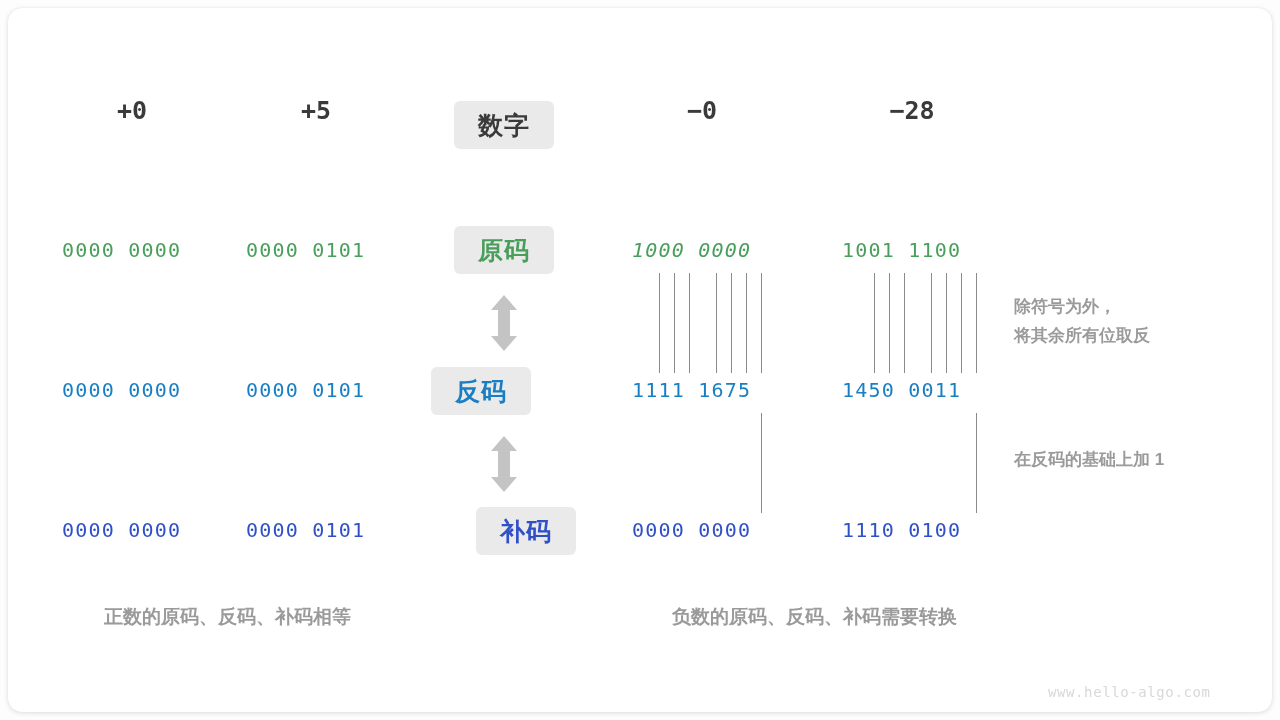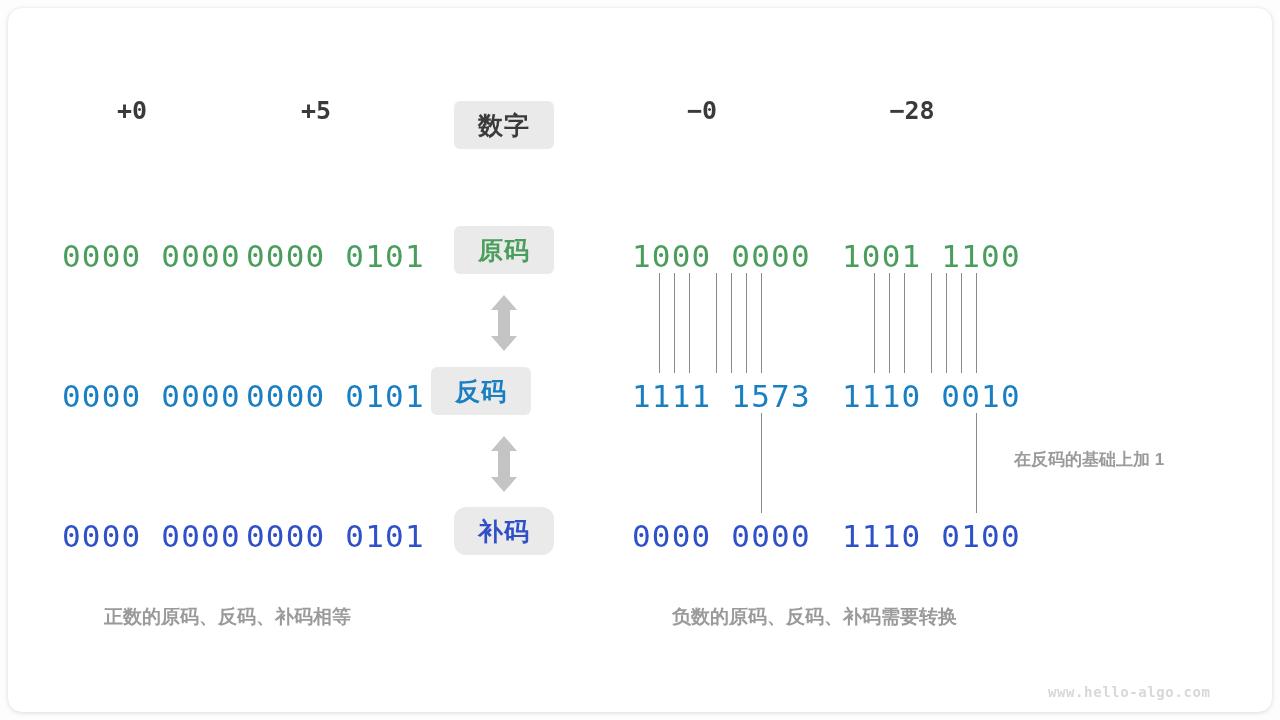--- a/index.html
+++ b/index.html
@@ -46,24 +46,24 @@
     width: 100px;
   }
   .badge-dark  { color: #3a3a3a; margin-top: 13px; }
   .badge-green { color: #4a9e5c; }
   .badge-blue  { color: #1a7fc2; }
   .badge-navy  { color: #3050c8; }
 
   
   .bits {
     font-family: "DejaVu Sans Mono", monospace;
-    font-size: 31px;
+    font-size: 20px;
     letter-spacing: 1.2px;
     white-space: pre;
-    text-align: center;
+    text-align: left;
   }
   .c-green { color: #4a9e5c; }
   .c-blue  { color: #1a7fc2; }
   .c-navy  { color: #3050c8; }
 
   
   .vline {
     width: 1px;
     background: #8a8a8a;
   }
@@ -108,21 +108,21 @@
   <div class="abs colnum" style="left:624px; top:88px; width:140px;">−0</div>
 
   <div class="abs colnum" style="left:834px; top:88px; width:140px;">−28</div>
 
   <div class="abs bits c-green" style="left:54px; top:230px; width:140px;">0000 0000</div>
 
   <div class="abs bits c-green" style="left:238px; top:230px; width:140px;">0000 0101</div>
 
   <div class="abs badge badge-green" style="left:446px; top:218px;">原码</div>
 
-  <div class="abs bits c-green" style="left:624px; top:230px; width:140px;">1000 0000</div>
+  <div class="abs bits c-green" style="left:624px; top:230px; width:140px;font-style:italic;">1000 0000</div>
 
   <div class="abs bits c-green" style="left:834px; top:230px; width:140px;">1001 1100</div>
 
   <div class="abs vline" style="left:651px; top:265px; height:100px;"></div>
   <div class="abs vline" style="left:666px; top:265px; height:100px;"></div>
   <div class="abs vline" style="left:681px; top:265px; height:100px;"></div>
   <div class="abs vline" style="left:708px; top:265px; height:100px;"></div>
   <div class="abs vline" style="left:723px; top:265px; height:100px;"></div>
   <div class="abs vline" style="left:738px; top:265px; height:100px;"></div>
   <div class="abs vline" style="left:753px; top:265px; height:100px;"></div>
@@ -134,51 +134,53 @@
   <div class="abs vline" style="left:938px; top:265px; height:100px;"></div>
   <div class="abs vline" style="left:953px; top:265px; height:100px;"></div>
   <div class="abs vline" style="left:968px; top:265px; height:100px;"></div>
 
   <div class="abs" style="left:479px; top:287px;">
     <svg class="dblarrow" viewBox="0 0 34 56" xmlns="http://www.w3.org/2000/svg">
       <polygon points="17,0 30,15 23,15 23,41 30,41 17,56 4,41 11,41 11,15 4,15" fill="#c4c4c4"></polygon>
     </svg>
   </div>
 
+  <div class="abs note" style="left:1006px; top:284px; width:230px;">除符号为外，
+将其余所有位取反</div>
 
   <div class="abs bits c-blue" style="left:54px; top:370px; width:140px;">0000 0000</div>
 
   <div class="abs bits c-blue" style="left:238px; top:370px; width:140px;">0000 0101</div>
 
   <div class="abs badge badge-blue" style="left:423px; top:359px;">反码</div>
 
-  <div class="abs bits c-blue" style="left:624px; top:370px; width:140px;">1111 1573</div>
+  <div class="abs bits c-blue" style="left:624px; top:370px; width:140px;">1111 1675</div>
 
-  <div class="abs bits c-blue" style="left:834px; top:370px; width:140px;">1110 0010</div>
+  <div class="abs bits c-blue" style="left:834px; top:370px; width:140px;">1450 0011</div>
 
   <div class="abs vline" style="left:753px; top:405px; height:100px;"></div>
   <div class="abs vline" style="left:968px; top:405px; height:100px;"></div>
 
   <div class="abs" style="left:479px; top:428px;">
     <svg class="dblarrow" viewBox="0 0 34 56" xmlns="http://www.w3.org/2000/svg">
       <polygon points="17,0 30,15 23,15 23,41 30,41 17,56 4,41 11,41 11,15 4,15" fill="#c4c4c4"></polygon>
     </svg>
   </div>
 
   <div class="abs note" style="left:1006px; top:437px; width:240px;">在反码的基础上加 1</div>
 
   <div class="abs bits c-navy" style="left:54px; top:510px; width:140px;">0000 0000</div>
 
   <div class="abs bits c-navy" style="left:238px; top:510px; width:140px;">0000 0101</div>
 
-  <div class="abs badge badge-navy" style="left:446px; top:499px;border-radius:12px;">补码</div>
+  <div class="abs badge badge-navy" style="left:468px; top:499px;">补码</div>
 
   <div class="abs bits c-navy" style="left:624px; top:510px; width:140px;">0000 0000</div>
 
   <div class="abs bits c-navy" style="left:834px; top:510px; width:140px;">1110 0100</div>
 
   <div class="abs caption" style="left:58px; top:596px;">正数的原码、反码、补码相等</div>
 
   <div class="abs caption" style="left:626px; top:596px;text-align:right;">负数的原码、反码、补码需要转换</div>
 
-  <div class="abs watermark" style="left:1040px; top:676px;font-weight:bold;">www.hello-algo.com</div>
+  <div class="abs watermark" style="left:1040px; top:676px;">www.hello-algo.com</div>
 
 </div>
 
 </body></html>

